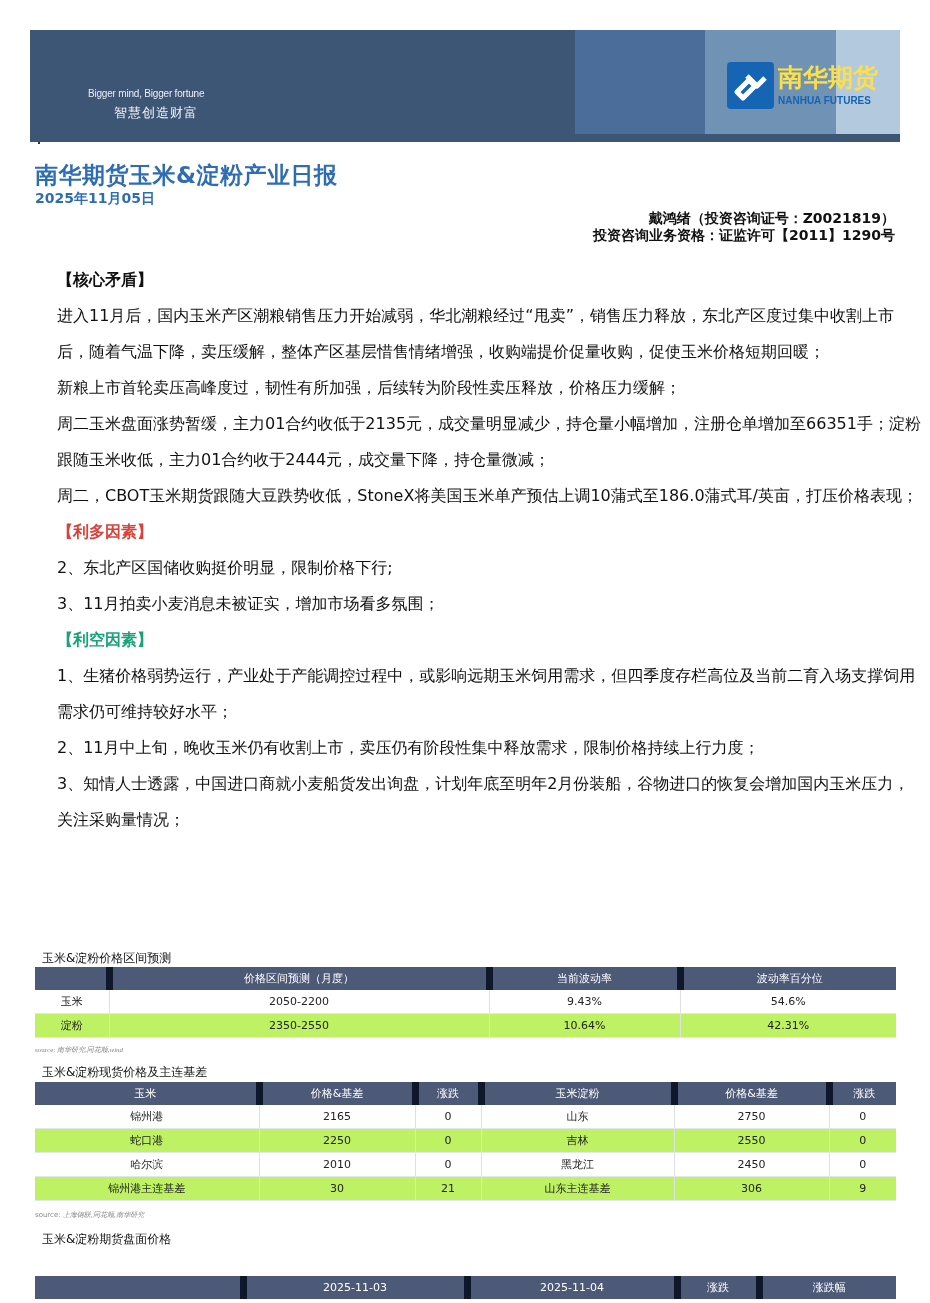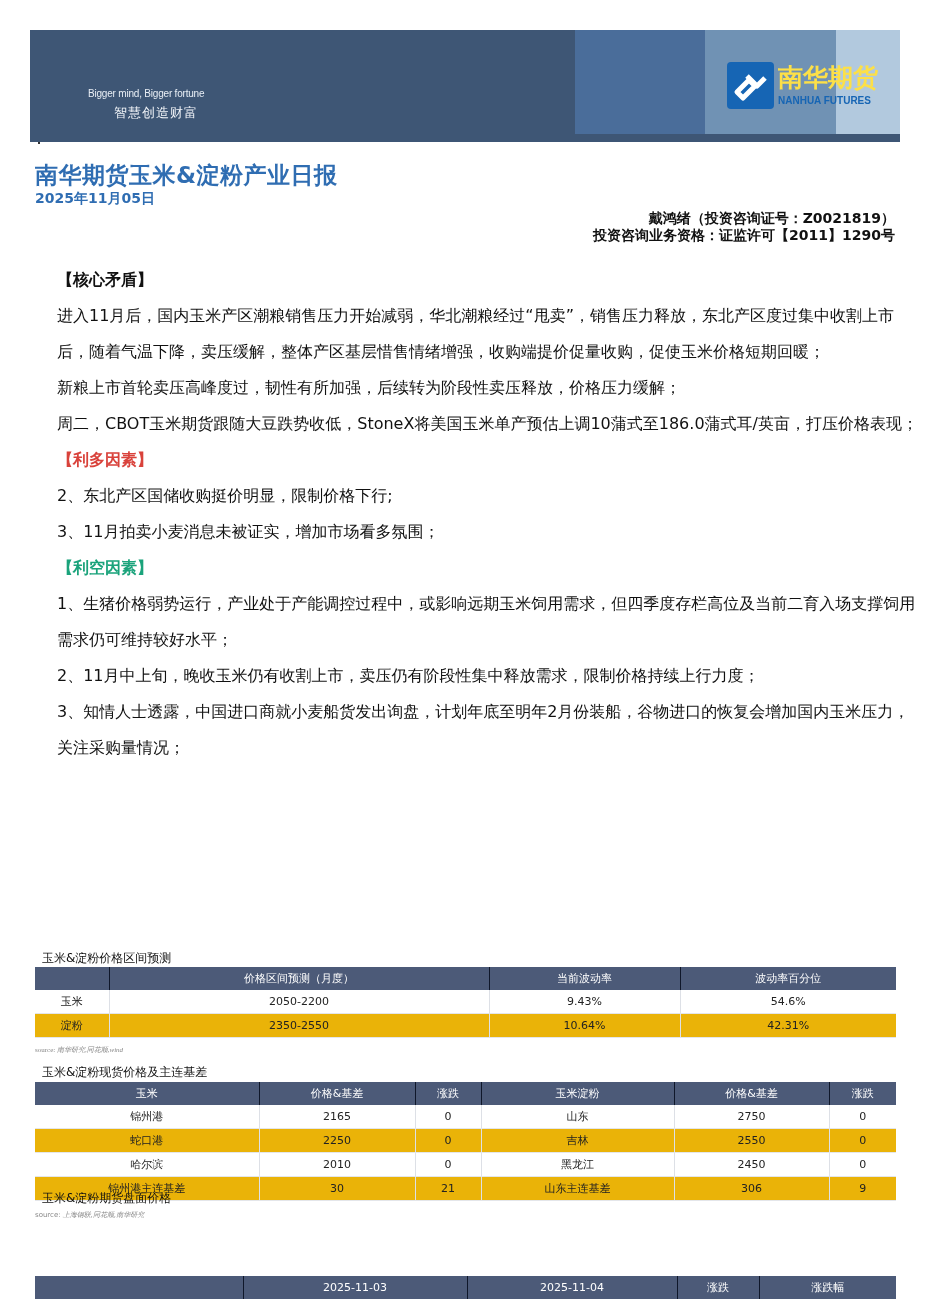--- a/index.html
+++ b/index.html
@@ -19,25 +19,25 @@
   .title { position: absolute; left: 35px; top: 160px; font-size: 23px; font-weight: bold; color: #2f6db2; letter-spacing: 0.5px; }
   .date { position: absolute; left: 35px; top: 190px; font-size: 14px; font-weight: bold; color: #2f6db2; }
   .author { position: absolute; right: 35px; top: 210px; font-size: 14px; font-weight: bold; color: #111; text-align: right; line-height: 17px; }
   .content { position: absolute; left: 35px; top: 262px; width: 865px; font-size: 16px; line-height: 36px; color: #111; margin-left: 22px; }
   .content p { margin: 0; }
   .sec-head { font-weight: bold; font-size: 16px; }
   .sec-red { color: #d9423b; }
   .sec-green { color: #1aa37b; }
   .tbl-title { position: absolute; left: 42px; font-size: 12px; color: #111; }
   table.dt { position: absolute; left: 35px; width: 861px; border-collapse: collapse; font-size: 11px; table-layout: fixed; }
-  table.dt th { background: #4c5a78; color: #ffffff; font-weight: normal; height: 23px; border-right: 1px solid #0f172a; text-align: center; padding: 0; }
+  table.dt th { background: #4c5a78; color: #ffffff; font-weight: normal; height: 23px; border-right: 7px solid #0f172a; text-align: center; padding: 0; }
   table.dt th:last-child { border-right: none; }
   table.dt td { height: 23px; text-align: center; color: #222; border-right: 1px solid #dde0e6; border-bottom: 1px solid #e4e6ea; padding: 0; }
   table.dt td:last-child { border-right: none; }
-  table.dt tr.alt td { background: #eab308; }
+  table.dt tr.alt td { background: #bef264; }
   .source { position: absolute; left: 35px; font-size: 7px; color: #888; font-style: italic; }
   .source .lbl { font-style: normal; }
 </style>
 </head>
 <body>
 
 <div class="banner">
   <div class="band1"></div>
   <div class="band2"></div>
   <div class="band3"></div>
@@ -59,20 +59,21 @@
 <div class="date">2025年11月05日</div>
 <div class="author">
   <div>戴鸿绪（投资咨询证号：Z0021819）</div>
   <div>投资咨询业务资格：证监许可【2011】1290号</div>
 </div>
 
 <div class="content">
   <p class="sec-head">【核心矛盾】</p>
   <p>进入11月后，国内玉米产区潮粮销售压力开始减弱，华北潮粮经过“甩卖”，销售压力释放，东北产区度过集中收割上市后，随着气温下降，卖压缓解，整体产区基层惜售情绪增强，收购端提价促量收购，促使玉米价格短期回暖；</p>
   <p>新粮上市首轮卖压高峰度过，韧性有所加强，后续转为阶段性卖压释放，价格压力缓解；</p>
+  <p>周二玉米盘面涨势暂缓，主力01合约收低于2135元，成交量明显减少，持仓量小幅增加，注册仓单增加至66351手；淀粉跟随玉米收低，主力01合约收于2444元，成交量下降，持仓量微减；</p>
   <p>周二，CBOT玉米期货跟随大豆跌势收低，StoneX将美国玉米单产预估上调10蒲式至186.0蒲式耳/英亩，打压价格表现；</p>
   <p class="sec-head sec-red">【利多因素】</p>
   <p>2、东北产区国储收购挺价明显，限制价格下行;</p>
   <p>3、11月拍卖小麦消息未被证实，增加市场看多氛围；</p>
   <p class="sec-head sec-green">【利空因素】</p>
   <p>1、生猪价格弱势运行，产业处于产能调控过程中，或影响远期玉米饲用需求，但四季度存栏高位及当前二育入场支撑饲用需求仍可维持较好水平；</p>
   <p>2、11月中上旬，晚收玉米仍有收割上市，卖压仍有阶段性集中释放需求，限制价格持续上行力度；</p>
   <p>3、知情人士透露，中国进口商就小麦船货发出询盘，计划年底至明年2月份装船，谷物进口的恢复会增加国内玉米压力，关注采购量情况；</p>
 </div>
 
@@ -155,21 +156,21 @@
     <td>30</td>
     <td>21</td>
     <td>山东主连基差</td>
     <td>306</td>
     <td>9</td>
   </tr>
 </tbody>
   </table>
 <div class="source" style="top:1210px;"><span class="lbl">source:</span> <span>上海钢联,同花顺,南华研究</span></div>
 
-<div class="tbl-title" style="top:1190px;">玉米&amp;淀粉期货盘面价格</div>
+<div class="tbl-title" style="top:1231px;">玉米&amp;淀粉期货盘面价格</div>
 <table class="dt" style="top:1276px;">
   <colgroup>
       <col style="width:208px">
       <col style="width:224px">
       <col style="width:210px">
       <col style="width:82px">
       <col style="width:137px">
     </colgroup>
   <tbody>
       <tr>

